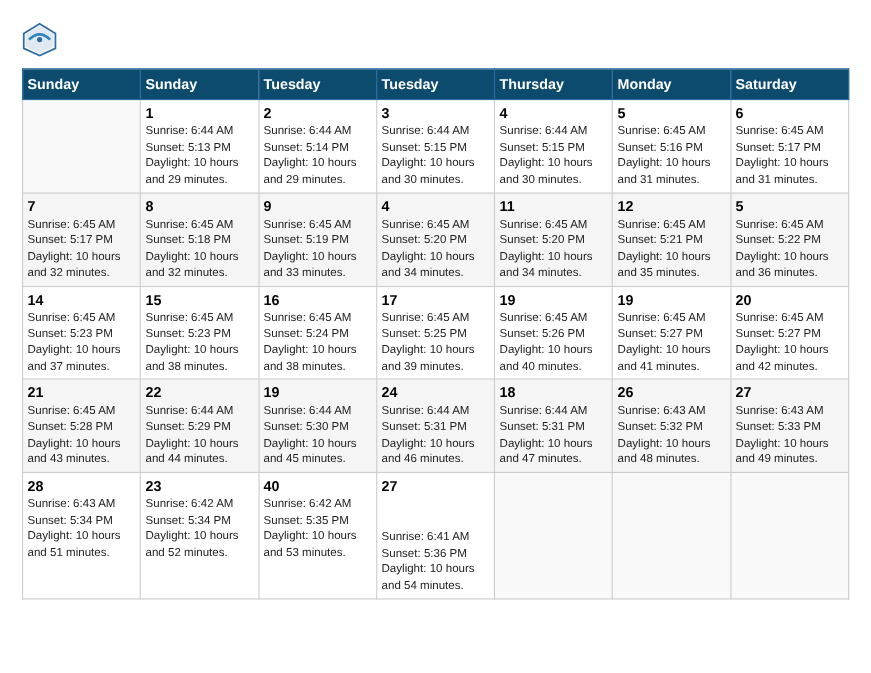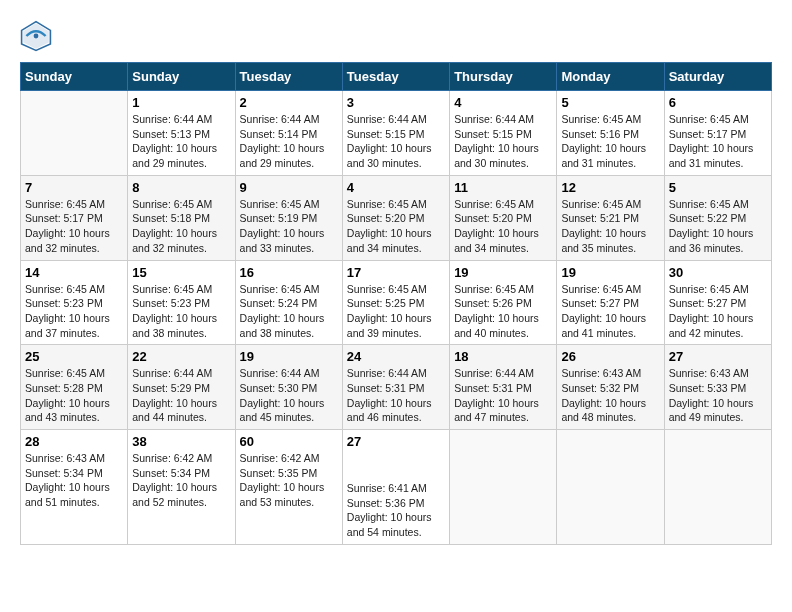--- a/index.html
+++ b/index.html
@@ -256,30 +256,30 @@
 and 40 minutes.</div>
         </td>
         <td>
           <span class="day-num">19</span>
           <div class="day-detail" style="white-space: pre-line;">Sunrise: 6:45 AM
 Sunset: 5:27 PM
 Daylight: 10 hours
 and 41 minutes.</div>
         </td>
         <td>
-          <span class="day-num">30</span>
+          <span class="day-num">20</span>
           <div class="day-detail" style="white-space: pre-line;">Sunrise: 6:45 AM
 Sunset: 5:27 PM
 Daylight: 10 hours
 and 42 minutes.</div>
         </td>
       </tr>
       <tr>
         <td>
-          <span class="day-num">25</span>
+          <span class="day-num">21</span>
           <div class="day-detail" style="white-space: pre-line;">Sunrise: 6:45 AM
 Sunset: 5:28 PM
 Daylight: 10 hours
 and 43 minutes.</div>
         </td>
         <td>
           <span class="day-num">22</span>
           <div class="day-detail" style="white-space: pre-line;">Sunrise: 6:44 AM
 Sunset: 5:29 PM
 Daylight: 10 hours
@@ -323,28 +323,28 @@
       </tr>
       <tr>
         <td>
           <span class="day-num">28</span>
           <div class="day-detail" style="white-space: pre-line;">Sunrise: 6:43 AM
 Sunset: 5:34 PM
 Daylight: 10 hours
 and 51 minutes.</div>
         </td>
         <td>
-          <span class="day-num">38</span>
+          <span class="day-num">23</span>
           <div class="day-detail" style="white-space: pre-line;">Sunrise: 6:42 AM
 Sunset: 5:34 PM
 Daylight: 10 hours
 and 52 minutes.</div>
         </td>
         <td>
-          <span class="day-num">60</span>
+          <span class="day-num">40</span>
           <div class="day-detail" style="white-space: pre-line;">Sunrise: 6:42 AM
 Sunset: 5:35 PM
 Daylight: 10 hours
 and 53 minutes.</div>
         </td>
         <td>
           <span class="day-num">27</span>
           <div class="day-detail" style="white-space: pre-line; margin-top: 32px;">Sunrise: 6:41 AM
 Sunset: 5:36 PM
 Daylight: 10 hours

